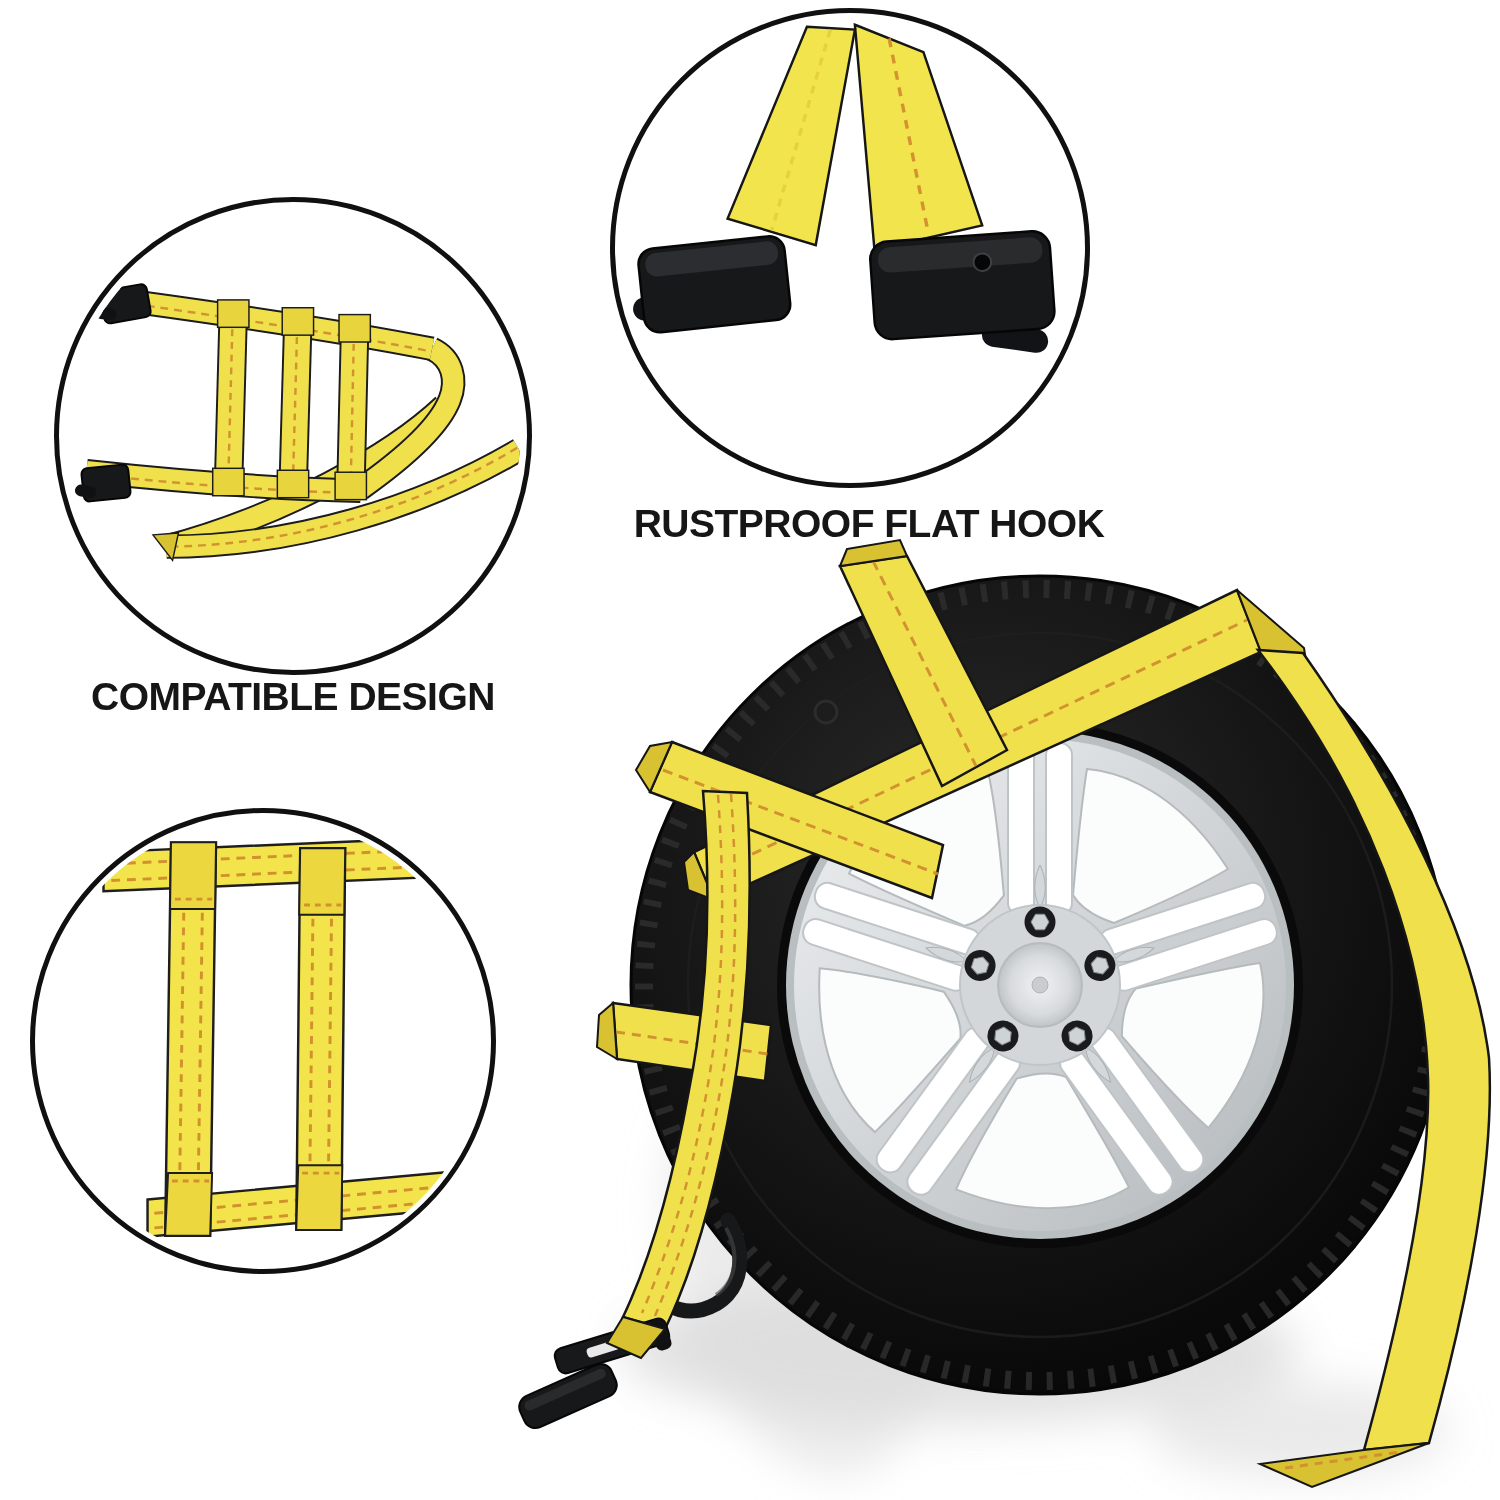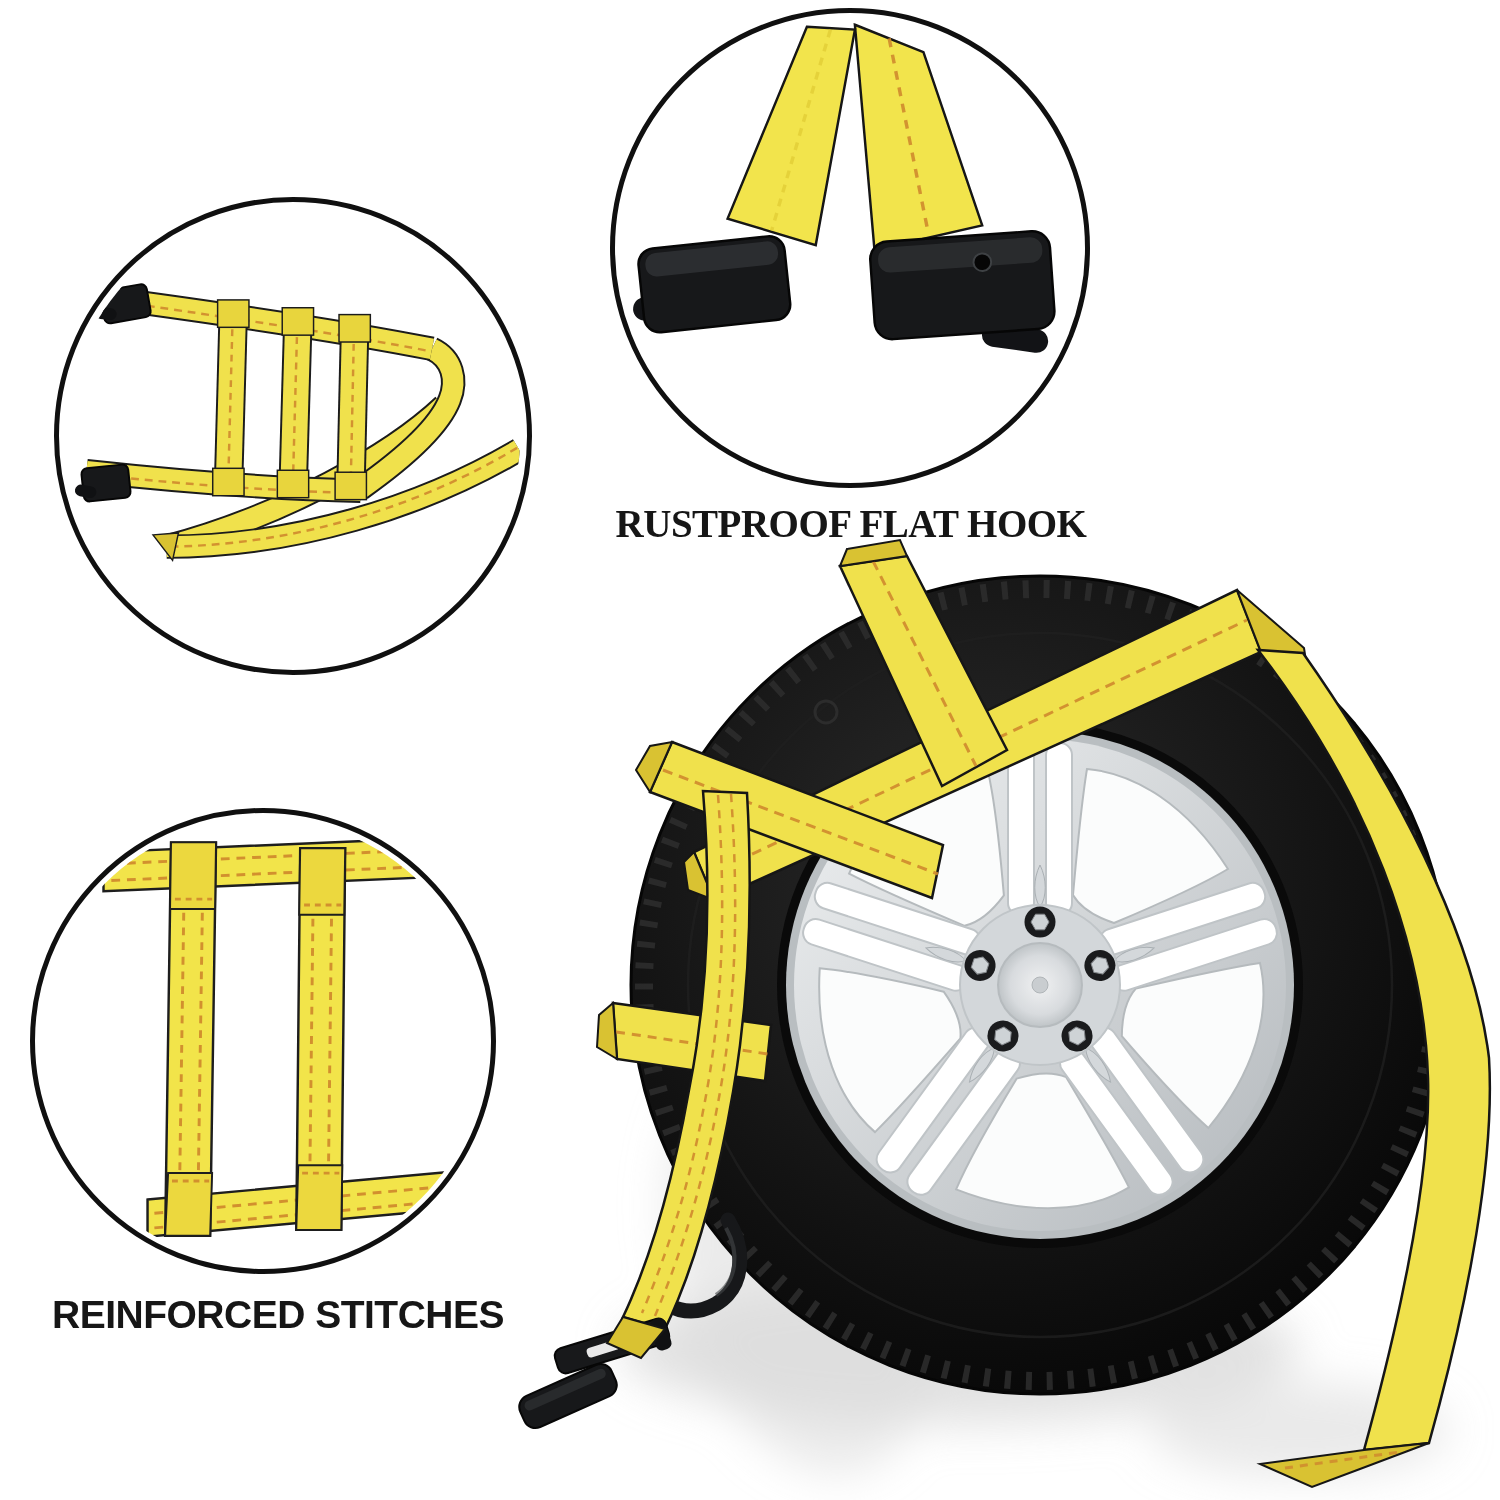--- a/index.html
+++ b/index.html
@@ -12,21 +12,21 @@
     background:#ffffff;box-sizing:border-box;overflow:hidden;
   }
   .inset svg{display:block;width:100%;height:100%;}
   #inset-flat-hook{left:610px;top:8px;width:480px;height:480px;}
   #inset-universal{left:54px;top:197px;width:478px;height:478px;}
   #inset-stitches{left:30px;top:808px;width:466px;height:466px;}
   .caption{
     position:absolute;text-align:center;color:#161616;font-weight:700;
     font-size:39px;line-height:36px;letter-spacing:-0.5px;white-space:nowrap;
   }
-  #caption-flat-hook{left:551px;top:506px;width:600px;font-family:Liberation Serif, serif;}
+  #caption-flat-hook{left:569px;top:506px;width:600px;}
   #caption-universal{left:43px;top:679px;width:500px;}
   #caption-stitches{left:28px;top:1297px;width:500px;}
   #main-photo{position:absolute;left:0;top:0;width:1500px;height:1500px;}
 </style>
 </head>
 <body>
 
 <svg id="main-photo" viewBox="0 0 1500 1500" xmlns="http://www.w3.org/2000/svg">
   <defs>
     <radialGradient id="tireG" cx="42%" cy="36%" r="68%">
@@ -352,16 +352,16 @@
         <path d="M303,108 L300,358" fill="none" stroke="#d2902e" stroke-width="3" stroke-dasharray="8 7"></path>
       </g>
     </g>
   </svg>
 </div>
 
 <div class="caption" id="caption-flat-hook">
   <div>RUSTPROOF FLAT HOOK</div>
 </div>
 <div class="caption" id="caption-universal">
+  <div>COMPATIBLE DESIGN</div>
 </div>
 <div class="caption" id="caption-stitches">
-  <div>REINFORCED STITCHES</div>
 </div>
 
 </body></html>

